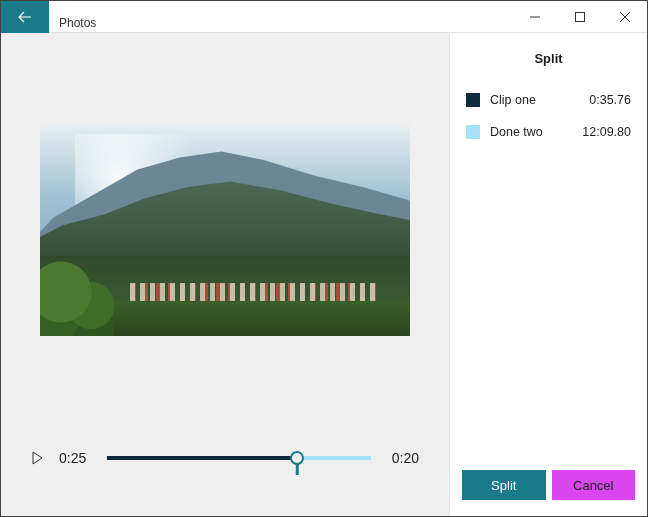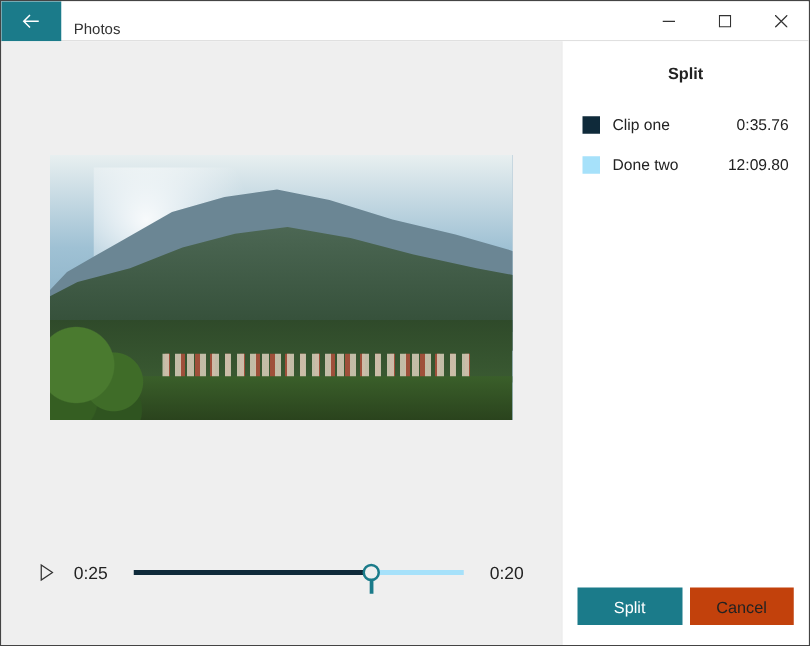--- a/index.html
+++ b/index.html
@@ -55,21 +55,21 @@
   .clip-row { display:flex; align-items:center; font-size:12.5px; color:#222; padding:9px 0; }
   .swatch { width:14px; height:14px; margin-right:10px; }
   .sw-dark { background:#0f2a3a; }
   .sw-light { background:#a6e1fa; }
   .clip-name { flex:1; }
   .clip-dur { }
 
   .btn-row { margin-top:auto; display:flex; gap:6px; padding:14px 12px 16px; }
   .btn { flex:1; height:30px; font-size:13px; display:flex; align-items:center; justify-content:center; cursor:pointer; }
   .btn-primary { background:#1b7b8a; color:#fff; }
-  .btn-secondary { background:#c2410c; color:#222; }
+  .btn-secondary { background:#d946ef; color:#222; }
 </style>
 </head>
 <body>
 
 <div class="titlebar">
   <div class="back-btn">
     <svg width="16" height="16" viewBox="0 0 16 16" stroke-width="1.2" fill="none">
         <path d="M7 3 L2 8 L7 13 M2 8 H14"></path>
       </svg>
   </div>

